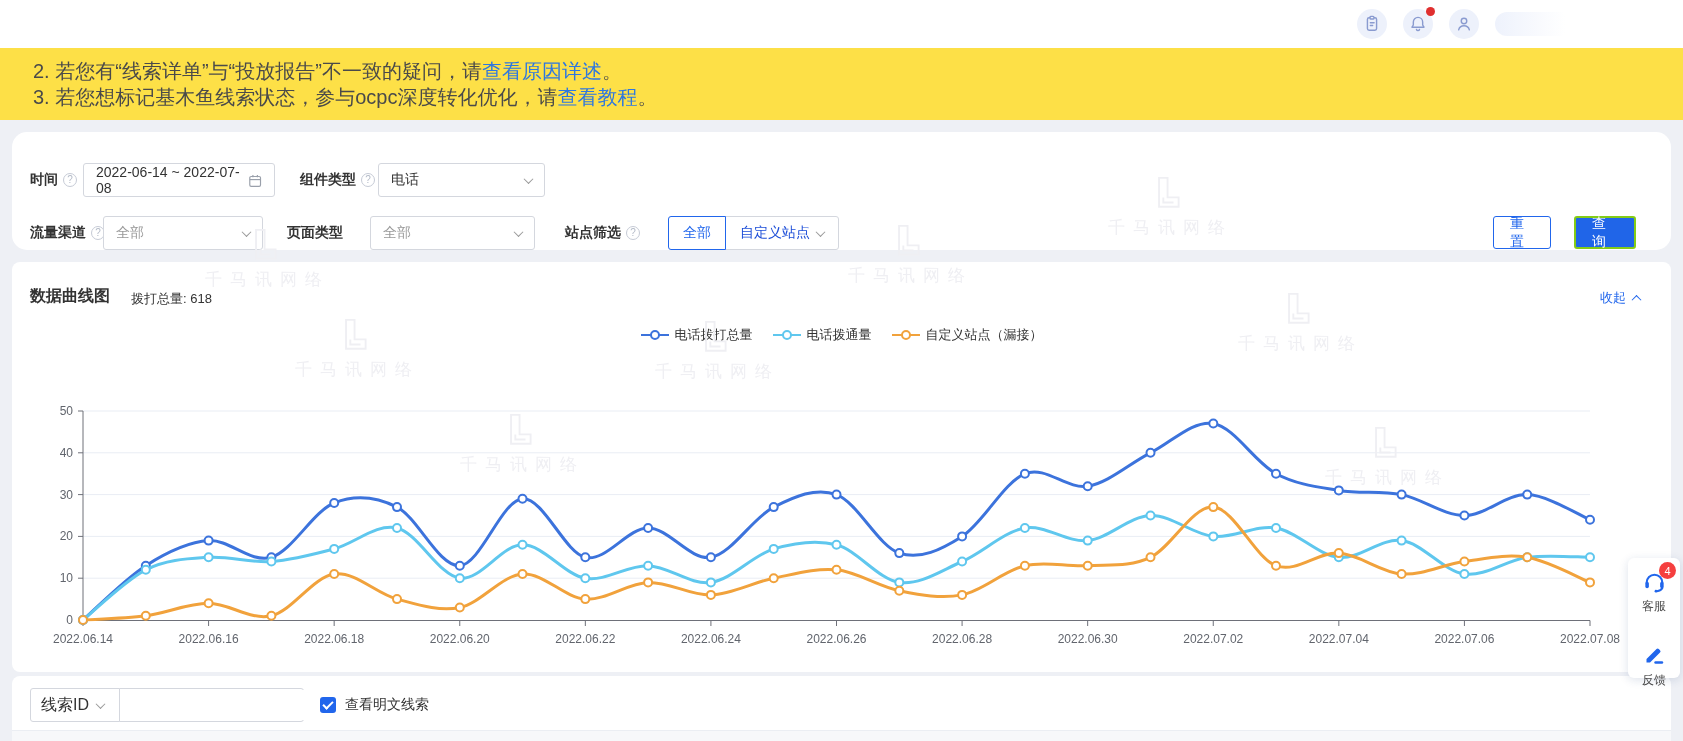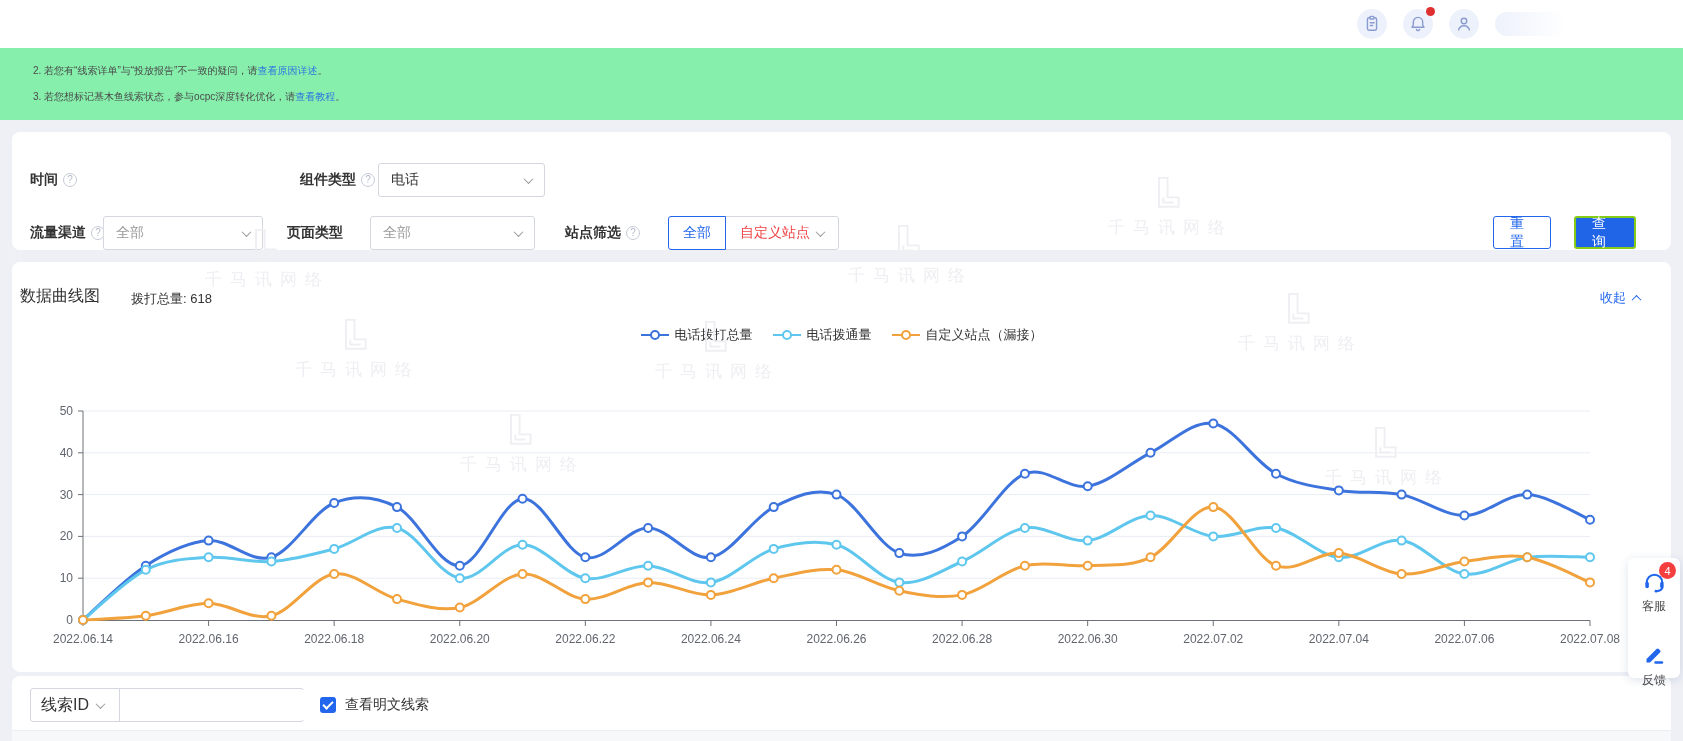--- a/index.html
+++ b/index.html
@@ -8,49 +8,49 @@
   .page { position:absolute; inset:0; }
 
   
   .topbar { position:absolute; left:0; top:0; width:1683px; height:48px; background:#fff; }
   .topbar-icons { position:absolute; right:110px; top:9px; display:flex; align-items:center; gap:16px; }
   .icon-circle { width:30px; height:30px; border-radius:50%; background:#edf1fb; display:flex; align-items:center; justify-content:center; position:relative; cursor:pointer; }
   .red-dot { position:absolute; top:-2px; right:-2px; width:9px; height:9px; border-radius:50%; background:#e02f2f; }
   .name-blur { width:78px; height:24px; border-radius:12px; background:linear-gradient(90deg,#eef2fc 0%, rgba(255,255,255,0) 90%); }
 
   
-  .notice { position:absolute; left:0; top:48px; width:1683px; height:72px; background:#86efac; padding:10px 0 0 33px; font-size:10px; color:#4a4a4a; }
+  .notice { position:absolute; left:0; top:48px; width:1683px; height:72px; background:#fde047; padding:10px 0 0 33px; font-size:20px; color:#4a4a4a; }
   .notice-line { height:26px; line-height:26px; }
   .notice a { color:#2e77e0; text-decoration:none; cursor:pointer; }
 
   
   .card { position:absolute; left:12px; width:1659px; background:#fff; border-radius:8px; }
-  .filter-card { top:132px; height:118px; }
+  .filter-card { top:132px; height:118px;border-radius:15px; }
   .chart-card  { top:262px; height:410px; }
   .toolbar-card{ top:676px; height:110px; }
 
   
   .fc-label { position:absolute; height:34px; display:flex; align-items:center; gap:5px; font-size:14px; font-weight:600; color:#333; }
   .help { width:14px; height:14px; border-radius:50%; border:1px solid #c6cbd6; color:#b3bac7; font-size:10px; font-weight:400; display:inline-flex; align-items:center; justify-content:center; line-height:1; }
   .ctrl { position:absolute; height:34px; border:1px solid #d4d7de; border-radius:3px; background:#fff; display:flex; align-items:center; padding:0 12px; font-size:14px; color:#333; cursor:pointer; }
   .ctrl .chev { margin-left:auto; }
   .ctrl.gray-text { color:#999; }
   .chev { width:7px; height:7px; border-right:1.5px solid #999; border-bottom:1.5px solid #999; transform:rotate(45deg) translate(-1px,-1px); display:inline-block; }
   .chev.up { transform:rotate(-135deg) translate(-1px,-1px); }
   .chev.blue { border-color:#2166ec; }
   .seg { position:absolute; height:34px; display:flex; }
   .seg-btn { height:34px; display:flex; align-items:center; padding:0 14px; font-size:14px; border:1px solid #d4d7de; background:#fff; cursor:pointer; gap:7px; }
   .seg-btn.active { border-color:#2166ec; color:#2166ec; z-index:2; border-radius:3px 0 0 3px; }
-  .seg-btn.custom { margin-left:-1px; border-radius:0 3px 3px 0; color:#ef4444;font-family:Liberation Serif, serif; }
+  .seg-btn.custom { margin-left:-1px; border-radius:0 3px 3px 0; color:#1d4ed8;font-family:Liberation Serif, serif; }
   .btn { height:33px; display:inline-flex; align-items:center; justify-content:center; border-radius:3px; font-size:14px; cursor:pointer; padding:0 16px; gap:8px; }
   .btn.outline { border:1px solid #2166ec; color:#2166ec; background:#fff; }
   .btn.primary { background:#2065e8; color:#fff; border:2px solid #84cc16; }
 
   
-  .chart-title { position:absolute; left:8px; top:24px; font-size:16px; font-weight:400; color:#333; }
+  .chart-title { position:absolute; left:18px; top:24px; font-size:16px; font-weight:700; color:#333; }
   .chart-total { position:absolute; left:119px; top:28px; font-size:13px; color:#333; }
   .collapse { position:absolute; right:31px; top:27px; font-size:13px; color:#2166ec; display:flex; align-items:center; gap:7px; cursor:pointer;padding-left:48px; }
   .legend { position:absolute; left:0; top:64px; width:100%; display:flex; justify-content:center; align-items:center; gap:20px; font-size:13px; color:#333; }
   .legend-item { display:flex; align-items:center; gap:6px; cursor:pointer; }
   #chart-svg { position:absolute; left:0; top:0; pointer-events:none; }
   #chart-svg text { font-family:"Liberation Sans", sans-serif; font-size:12px; fill:#61656d; }
 
   
   .kw-select { position:absolute; left:18px; top:12px; width:90px; height:34px; border:1px solid #d4d7de; border-radius:3px 0 0 3px; display:flex; align-items:center; padding:0 10px; font-size:16px; gap:8px; cursor:pointer; background:#fff; z-index:2;}
   .kw-input { position:absolute; left:107px; top:12px; width:185px; height:34px; border:1px solid #d4d7de; border-radius:0 3px 3px 0; display:flex; align-items:center; background:#fff; }
@@ -109,20 +109,29 @@
     </div>
     <div class="notice-line">
       <span>3. 若您想标记基木鱼线索状态，参与ocpc深度转化优化，请</span><a>查看教程</a><span>。</span>
     </div>
   </div>
 
   <section class="card filter-card">
     <div class="fc-label" style="left:18px; top:31px;">
       <span>时间</span>
       <span class="help">?</span>
+    </div>
+    <div class="ctrl" style="left:71px; top:31px; width:192px;">
+      <span>2022-06-14 ~ 2022-07-08</span>
+      <svg style="margin-left:auto" width="15" height="15" viewBox="0 0 16 16" fill="none" stroke="#9aa0ab" stroke-width="1.3">
+        <rect x="2" y="3.5" width="12" height="11" rx="1.5"></rect>
+          <line x1="5.5" y1="1.8" x2="5.5" y2="4.5"></line>
+          <line x1="10.5" y1="1.8" x2="10.5" y2="4.5"></line>
+          <line x1="2" y1="7" x2="14" y2="7"></line>
+      </svg>
     </div>
     <div class="fc-label" style="left:288px; top:31px;">
       <span>组件类型</span>
       <span class="help">?</span>
     </div>
     <div class="ctrl" style="left:366px; top:31px; width:167px;">
       <span>电话</span>
       <span class="chev"></span>
     </div>
 

